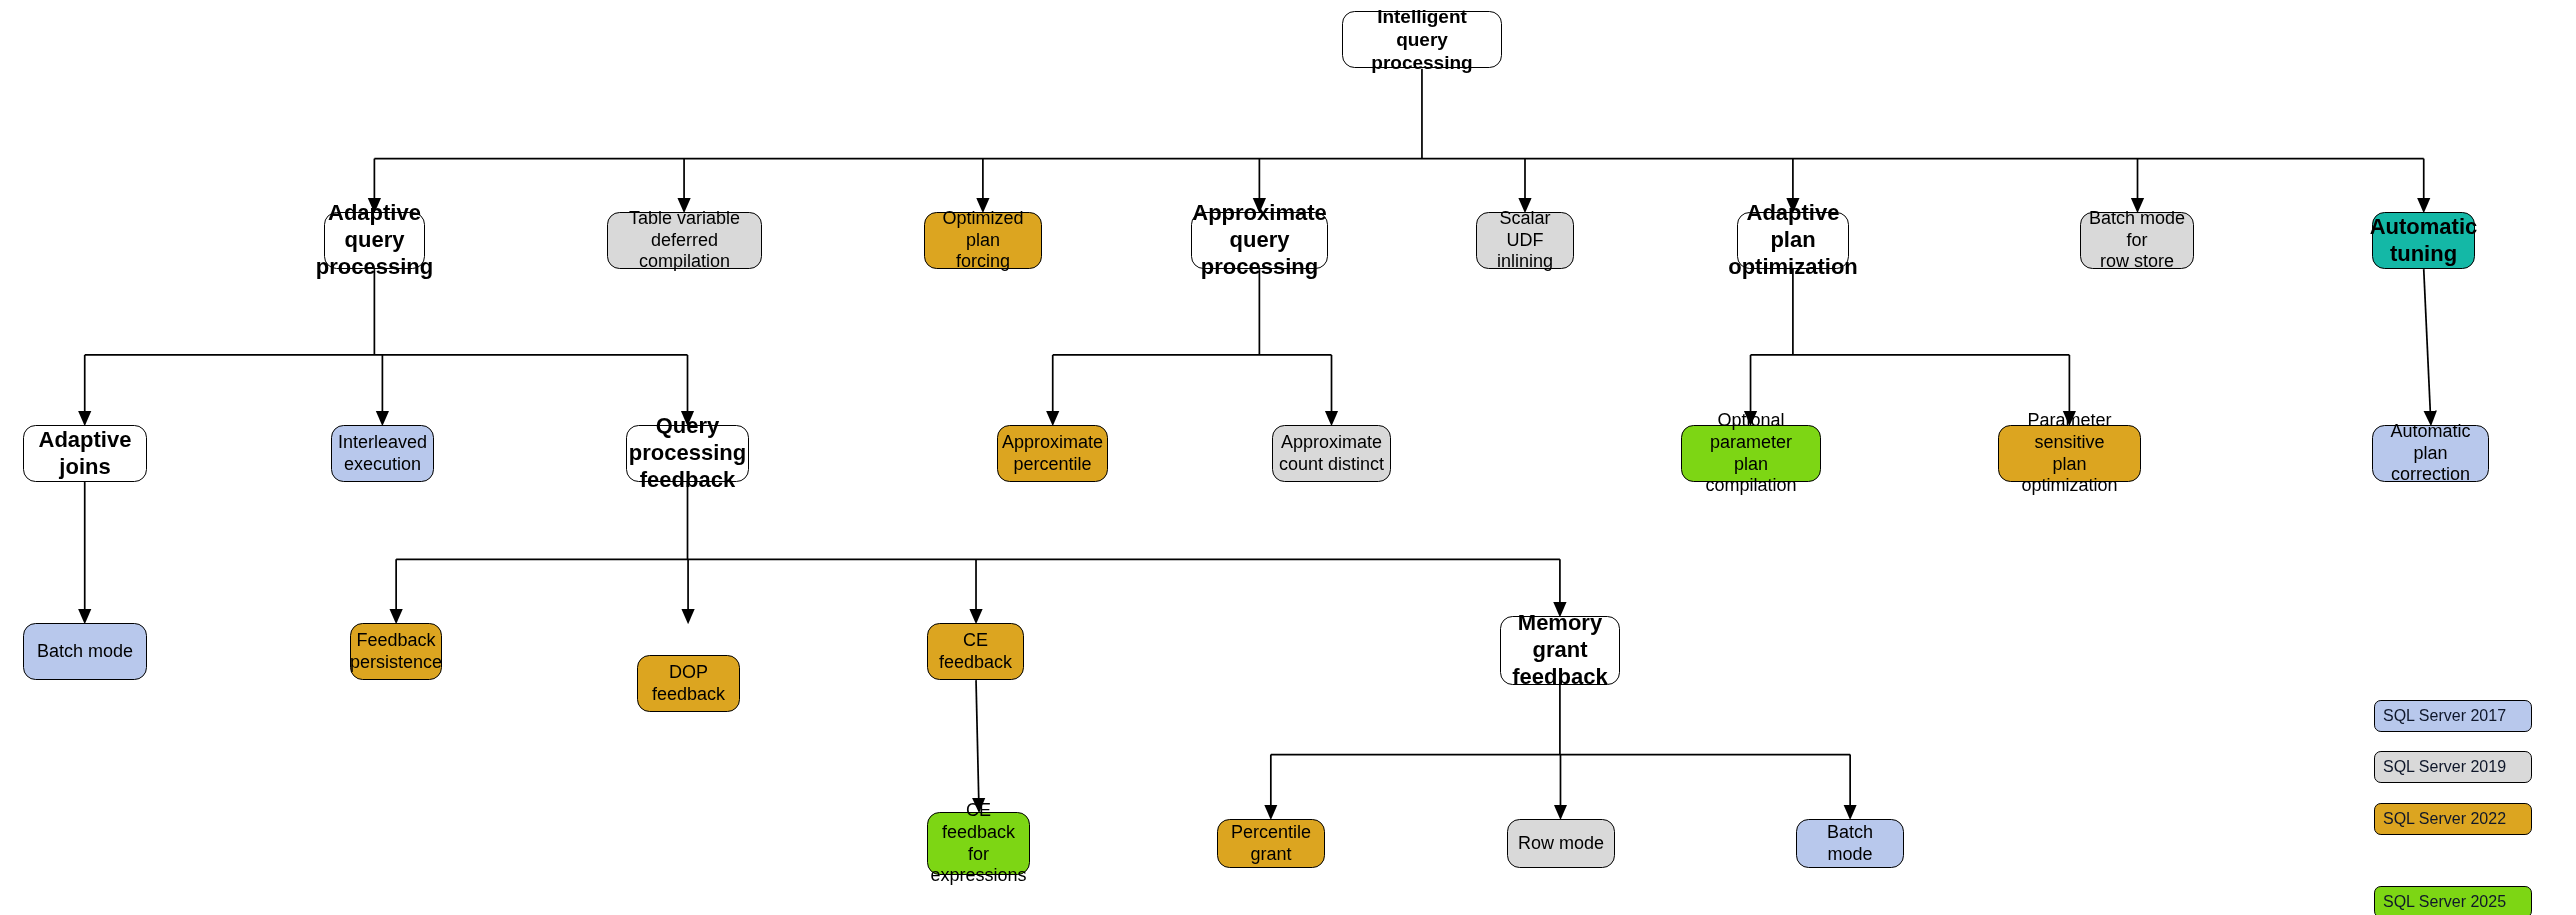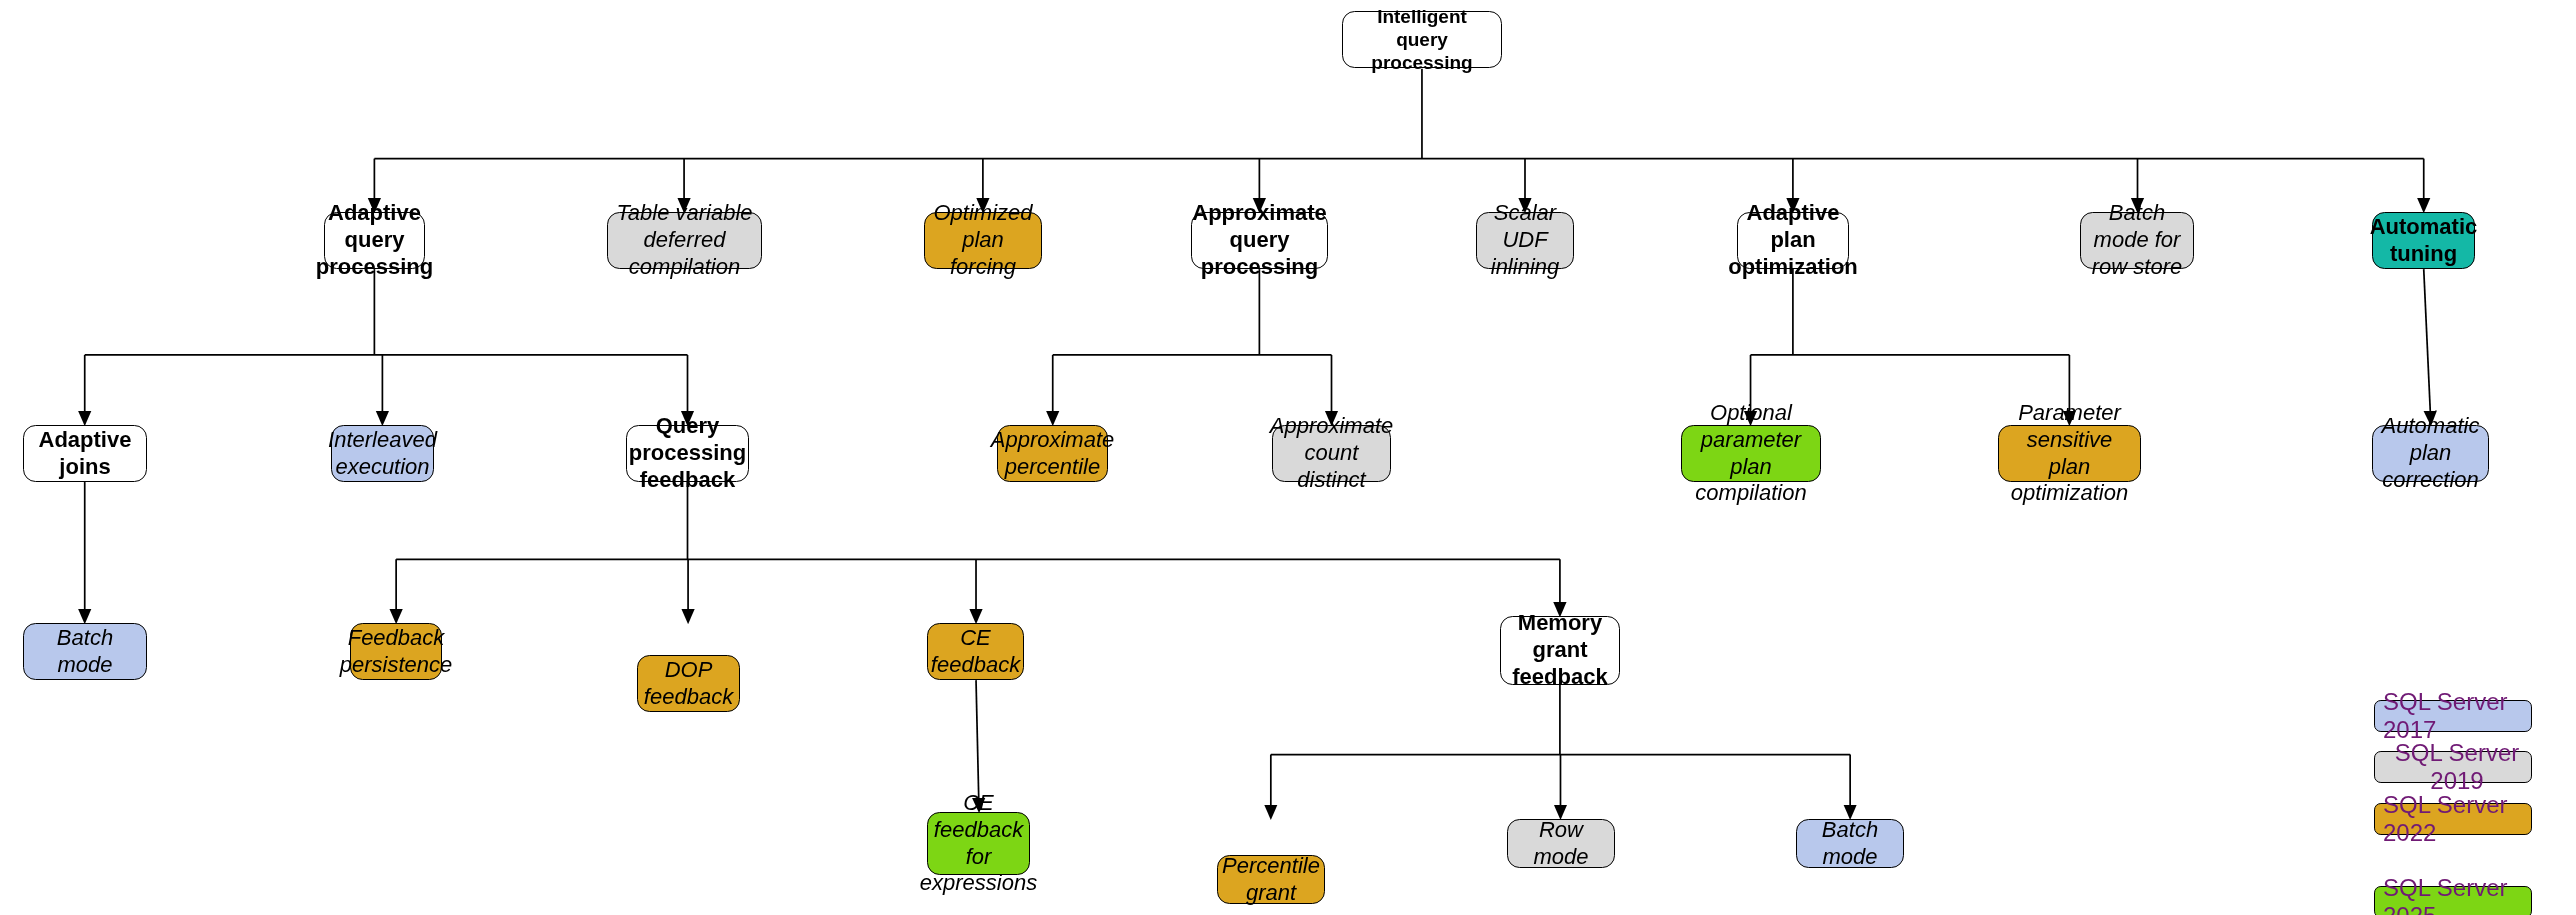--- a/index.html
+++ b/index.html
@@ -15,33 +15,33 @@
     align-items:center;
     justify-content:center;
     text-align:center;
     color:#000000;
     line-height:1.22;
     padding:2.3px 5.7px;
     white-space:pre-line;
   }
   .node.root{font-weight:bold;font-size:19px;}
   .node.wbold{font-weight:bold;font-size:22px;}
-  .node.plain{font-weight:normal;font-size:22px;font-style:italic;}
+  .node.plain{font-weight:normal;font-size:18px;}
   .legend-item{
     position:absolute;
     box-sizing:border-box;
     border:1.7px solid #000000;
     border-radius:6.9px;
     display:flex;
     align-items:center;
     justify-content:flex-start;
     padding-left:8px;
-    font-size:24px;
+    font-size:16px;
     font-weight:normal;
-    color:#701a75;
+    color:#0f172a;
   }
 </style>
 </head>
 <body>
 
 <div id="stage">
   <svg id="edges" viewBox="0 0 4500 1600" xmlns="http://www.w3.org/2000/svg">
     <defs>
       <marker id="arrow" markerWidth="9" markerHeight="9" refX="4.2" refY="4.5" orient="auto" markerUnits="strokeWidth">
         <path d="M0,0.6 L9,4.5 L0,8.4 z" fill="#000000"></path>
@@ -123,21 +123,21 @@
 correction</span></div>
       <div class="node plain" style="left: 23px; top: 623px; width: 124px; height: 57px; background: rgb(184, 200, 236);"><span>Batch mode</span></div>
       <div class="node plain" style="left: 350px; top: 623px; width: 92px; height: 57px; background: rgb(220, 165, 32);"><span>Feedback
 persistence</span></div>
       <div class="node plain" style="left: 637px; top: 623px; width: 103px; height: 57px; background: rgb(220, 165, 32); margin-top: 32px;"><span>DOP feedback</span></div>
       <div class="node plain" style="left: 927px; top: 623px; width: 97px; height: 57px; background: rgb(220, 165, 32);"><span>CE feedback</span></div>
       <div class="node wbold" style="left: 1500px; top: 616px; width: 120px; height: 69px; background: rgb(255, 255, 255);"><span>Memory grant
 feedback</span></div>
       <div class="node plain" style="left: 927px; top: 812px; width: 103px; height: 63px; background: rgb(125, 214, 20);"><span>CE feedback for
 expressions</span></div>
-      <div class="node plain" style="left: 1217px; top: 819px; width: 108px; height: 49px; background: rgb(220, 165, 32); margin-top: 36px;"><span>Percentile grant</span></div>
+      <div class="node plain" style="left: 1217px; top: 819px; width: 108px; height: 49px; background: rgb(220, 165, 32);"><span>Percentile grant</span></div>
       <div class="node plain" style="left: 1507px; top: 819px; width: 108px; height: 49px; background: rgb(217, 217, 217);"><span>Row mode</span></div>
       <div class="node plain" style="left: 1796px; top: 819px; width: 108px; height: 49px; background: rgb(184, 200, 236);"><span>Batch mode</span></div>
     </div>
   <div id="legend-layer">
       <div class="legend-item" style="left: 2374px; top: 700px; width: 158px; height: 32px; background: rgb(184, 200, 236);">
         <span>SQL Server 2017</span>
       </div>
       <div class="legend-item" style="left: 2374px; top: 751px; width: 158px; height: 32px; background: rgb(217, 217, 217); text-align: center;">
         <span>SQL Server 2019</span>
       </div>

